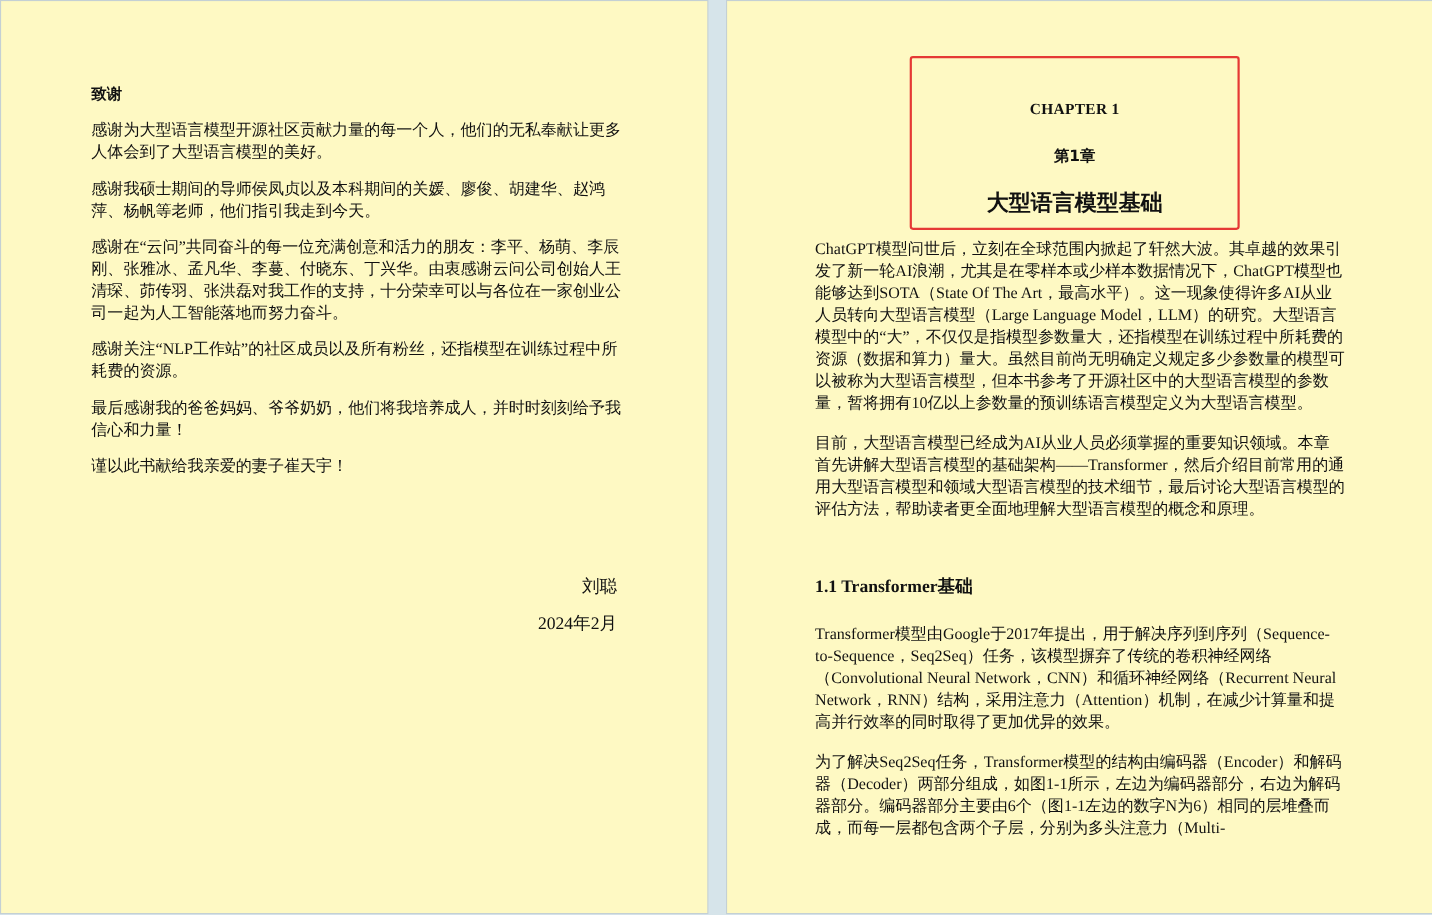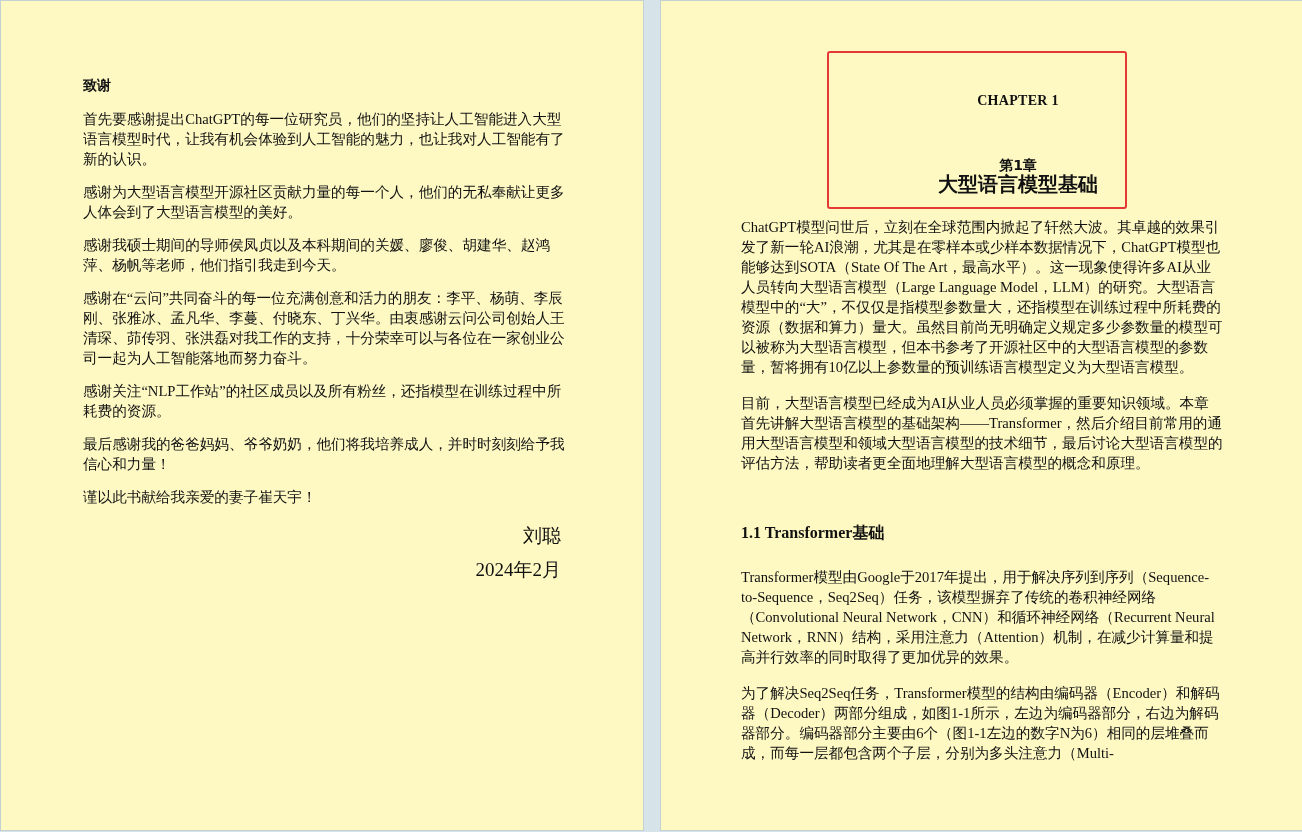--- a/index.html
+++ b/index.html
@@ -16,42 +16,40 @@
   }
   #page-left { left:1px; width:642px; }
   #page-right { left:661px; width:641px; }
   .para { font-size:14.6px; line-height:20px; margin:0; }
   .heading-ack {
     position:absolute; left:82px; top:76px;
     font-family:"DejaVu Sans",sans-serif; font-weight:bold; font-size:14px;
   }
   .left-body { position:absolute; left:82px; top:108px; width:482px; }
   .left-body .para { margin-bottom:13px; }
-  .sign { position:absolute; right:82px; font-size:19px; text-align:right; }
+  .sign { position:absolute; right:82px; font-size:16px; text-align:right; }
   .chapter-box {
     position:absolute; left:166px; top:50px; width:300px; height:158px;
     border:2px solid #e53935; border-radius:3px; box-sizing:border-box;
     text-align:center;
-    padding-left:41px;
   }
   .chapter-en { position:absolute; top:40px; width:100%; font-weight:bold; font-size:14px; letter-spacing:0.3px; }
-  .chapter-num { position:absolute; top:80px; width:100%; font-weight:bold; font-size:14px; font-family:"DejaVu Sans",sans-serif;margin-top:24px; }
+  .chapter-num { position:absolute; top:80px; width:100%; font-weight:bold; font-size:14px; font-family:"DejaVu Sans",sans-serif; }
   .chapter-title { position:absolute; top:118px; width:100%; font-weight:bold; font-size:20px; font-family:"DejaVu Sans",sans-serif; }
   .right-body { position:absolute; left:80px; width:482px; }
   .section-title {
     position:absolute; left:80px; top:522px; font-weight:bold; font-size:16px;text-align:right;
   }
 </style>
 </head>
 <body>
 
 <div class="page" id="page-left">
   <div class="heading-ack">致谢</div>
   <div class="left-body">
-    <p class="para">首先要感谢提出ChatGPT的每一位研究员，他们的坚持让人工智能进入大型语言模型时代，让我有机会体验到人工智能的魅力，也让我对人工智能有了新的认识。</p>
     <p class="para">感谢为大型语言模型开源社区贡献力量的每一个人，他们的无私奉献让更多人体会到了大型语言模型的美好。</p>
     <p class="para">感谢我硕士期间的导师侯凤贞以及本科期间的关媛、廖俊、胡建华、赵鸿萍、杨帆等老师，他们指引我走到今天。</p>
     <p class="para">感谢在“云问”共同奋斗的每一位充满创意和活力的朋友：李平、杨萌、李辰刚、张雅冰、孟凡华、李蔓、付晓东、丁兴华。由衷感谢云问公司创始人王清琛、茆传羽、张洪磊对我工作的支持，十分荣幸可以与各位在一家创业公司一起为人工智能落地而努力奋斗。</p>
     <p class="para">感谢关注“NLP工作站”的社区成员以及所有粉丝，还指模型在训练过程中所耗费的资源。</p>
     <p class="para">最后感谢我的爸爸妈妈、爷爷奶奶，他们将我培养成人，并时时刻刻给予我信心和力量！</p>
     <p class="para">谨以此书献给我亲爱的妻子崔天宇！</p>
   </div>
   <div class="sign" style="top:522px;">刘聪</div>
   <div class="sign" style="top:556px;">2024年2月</div>
 </div>

